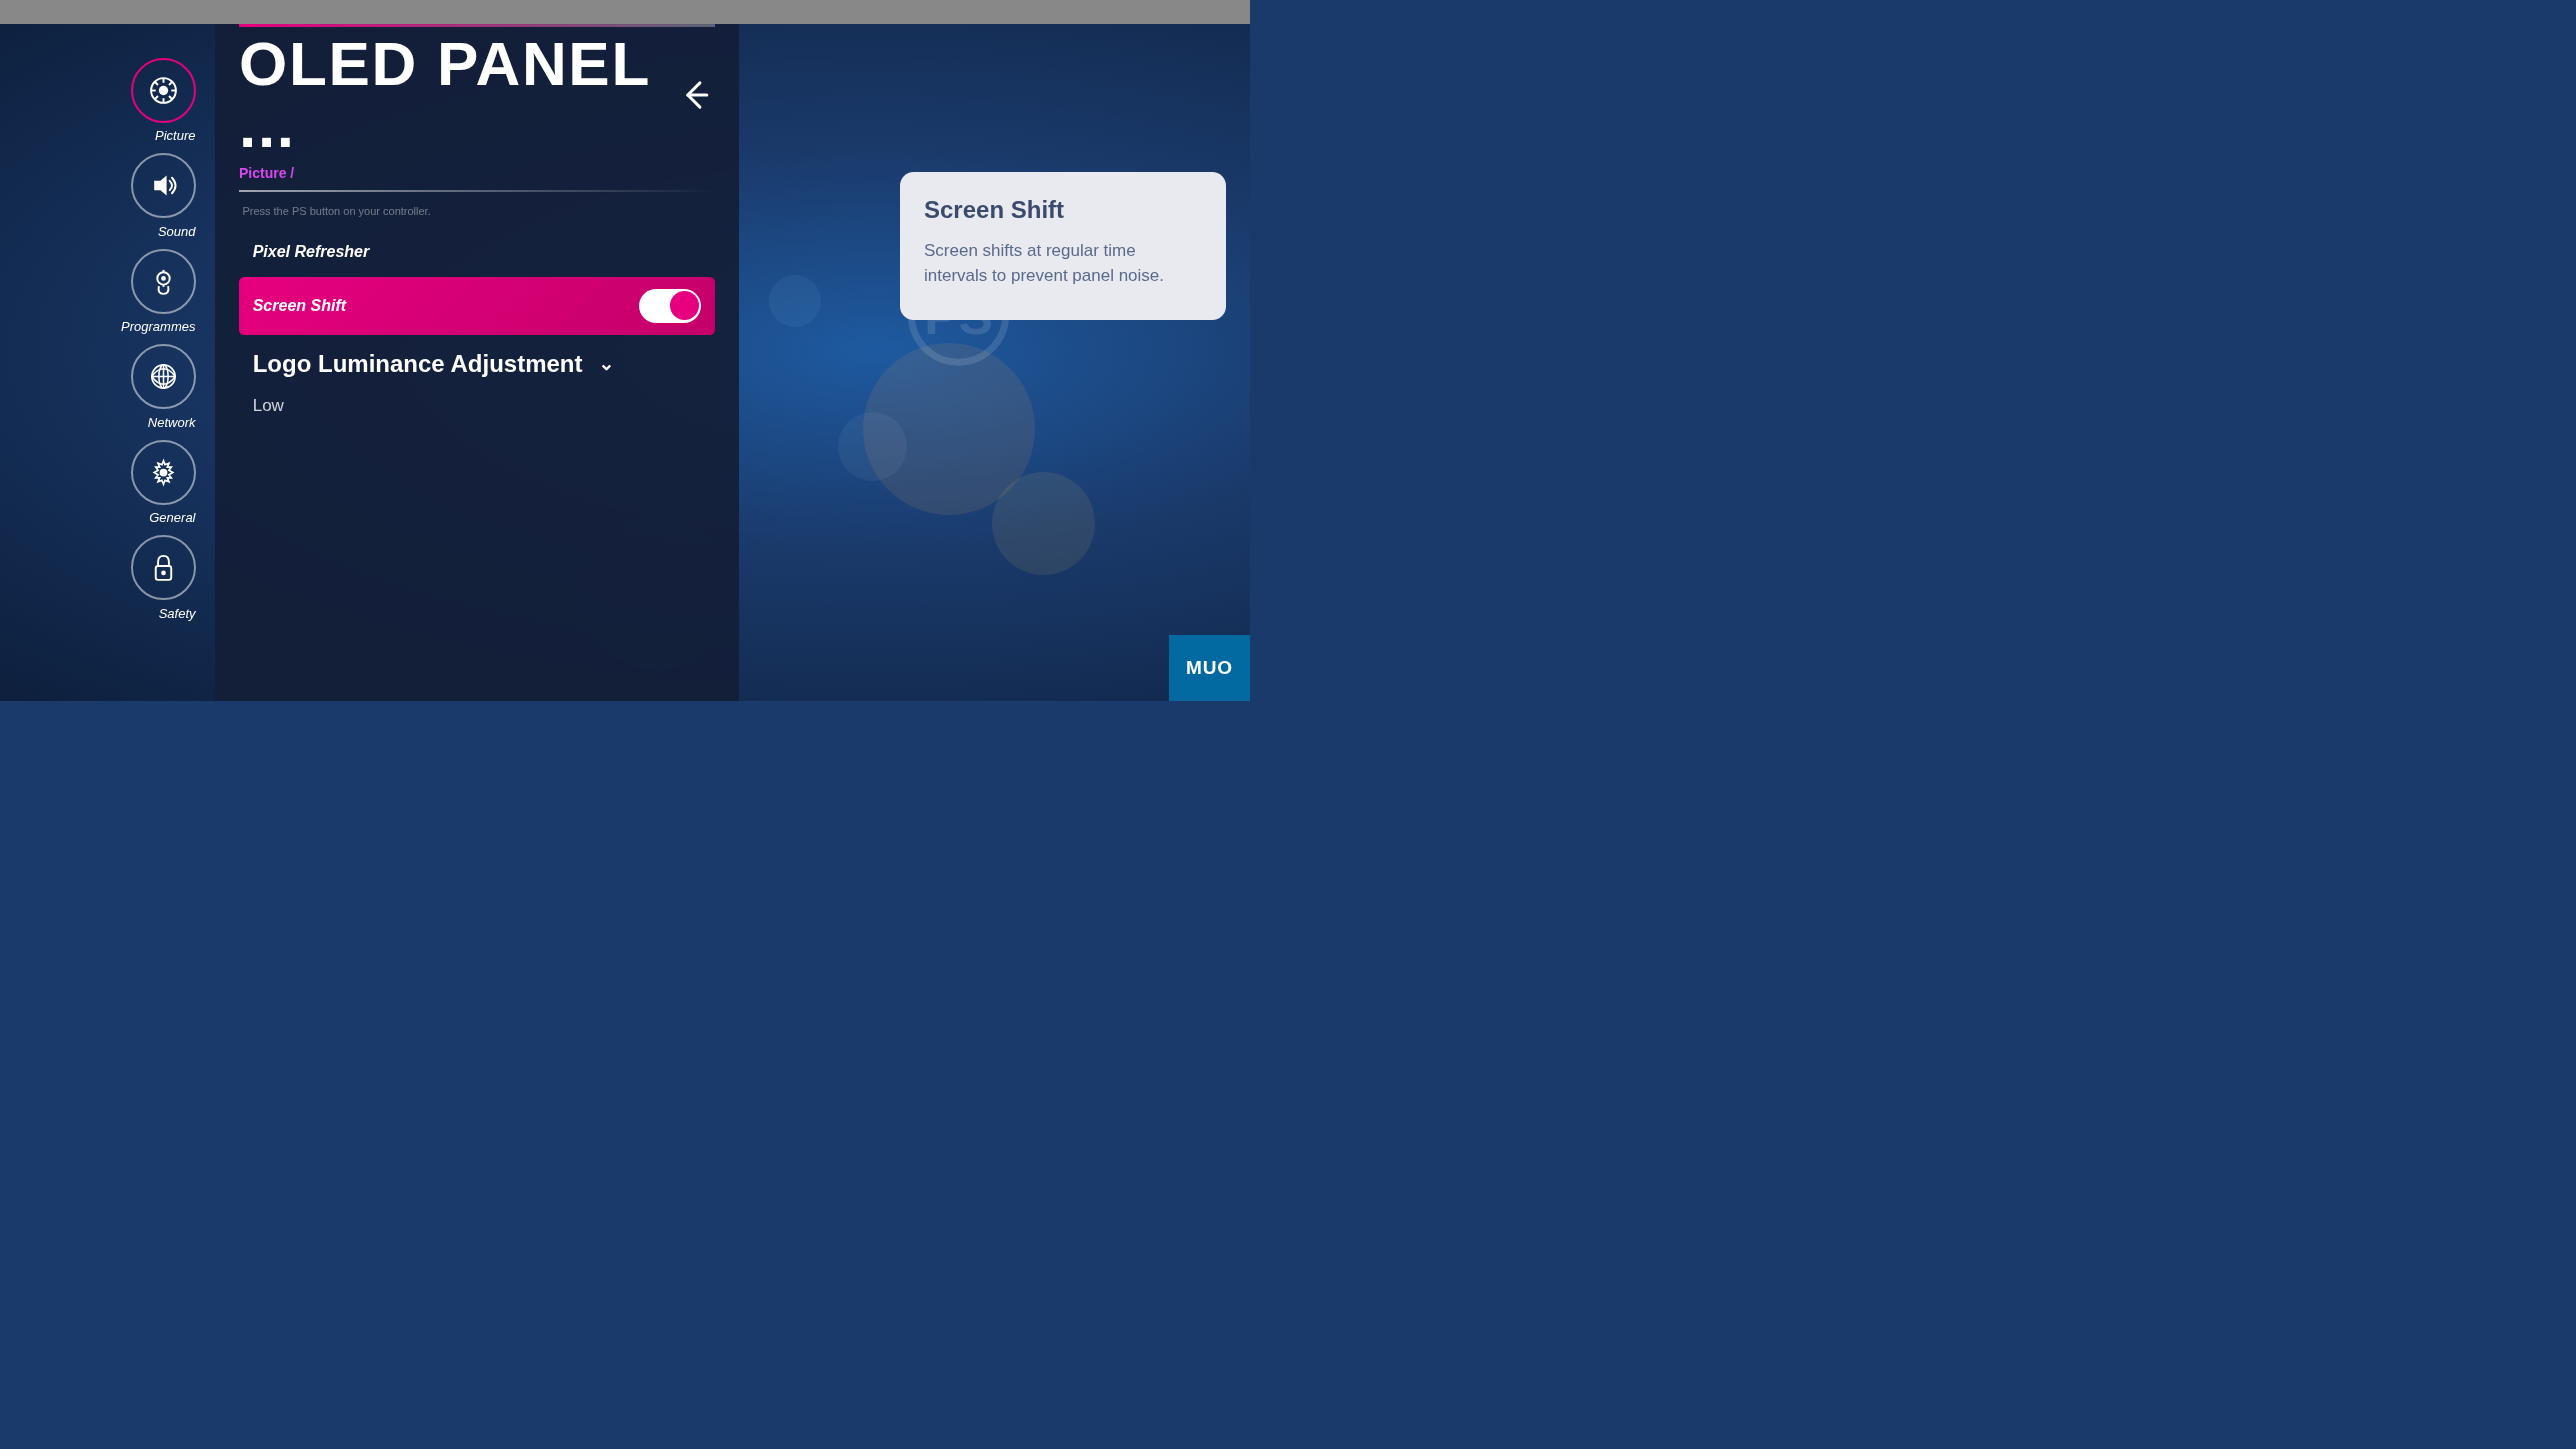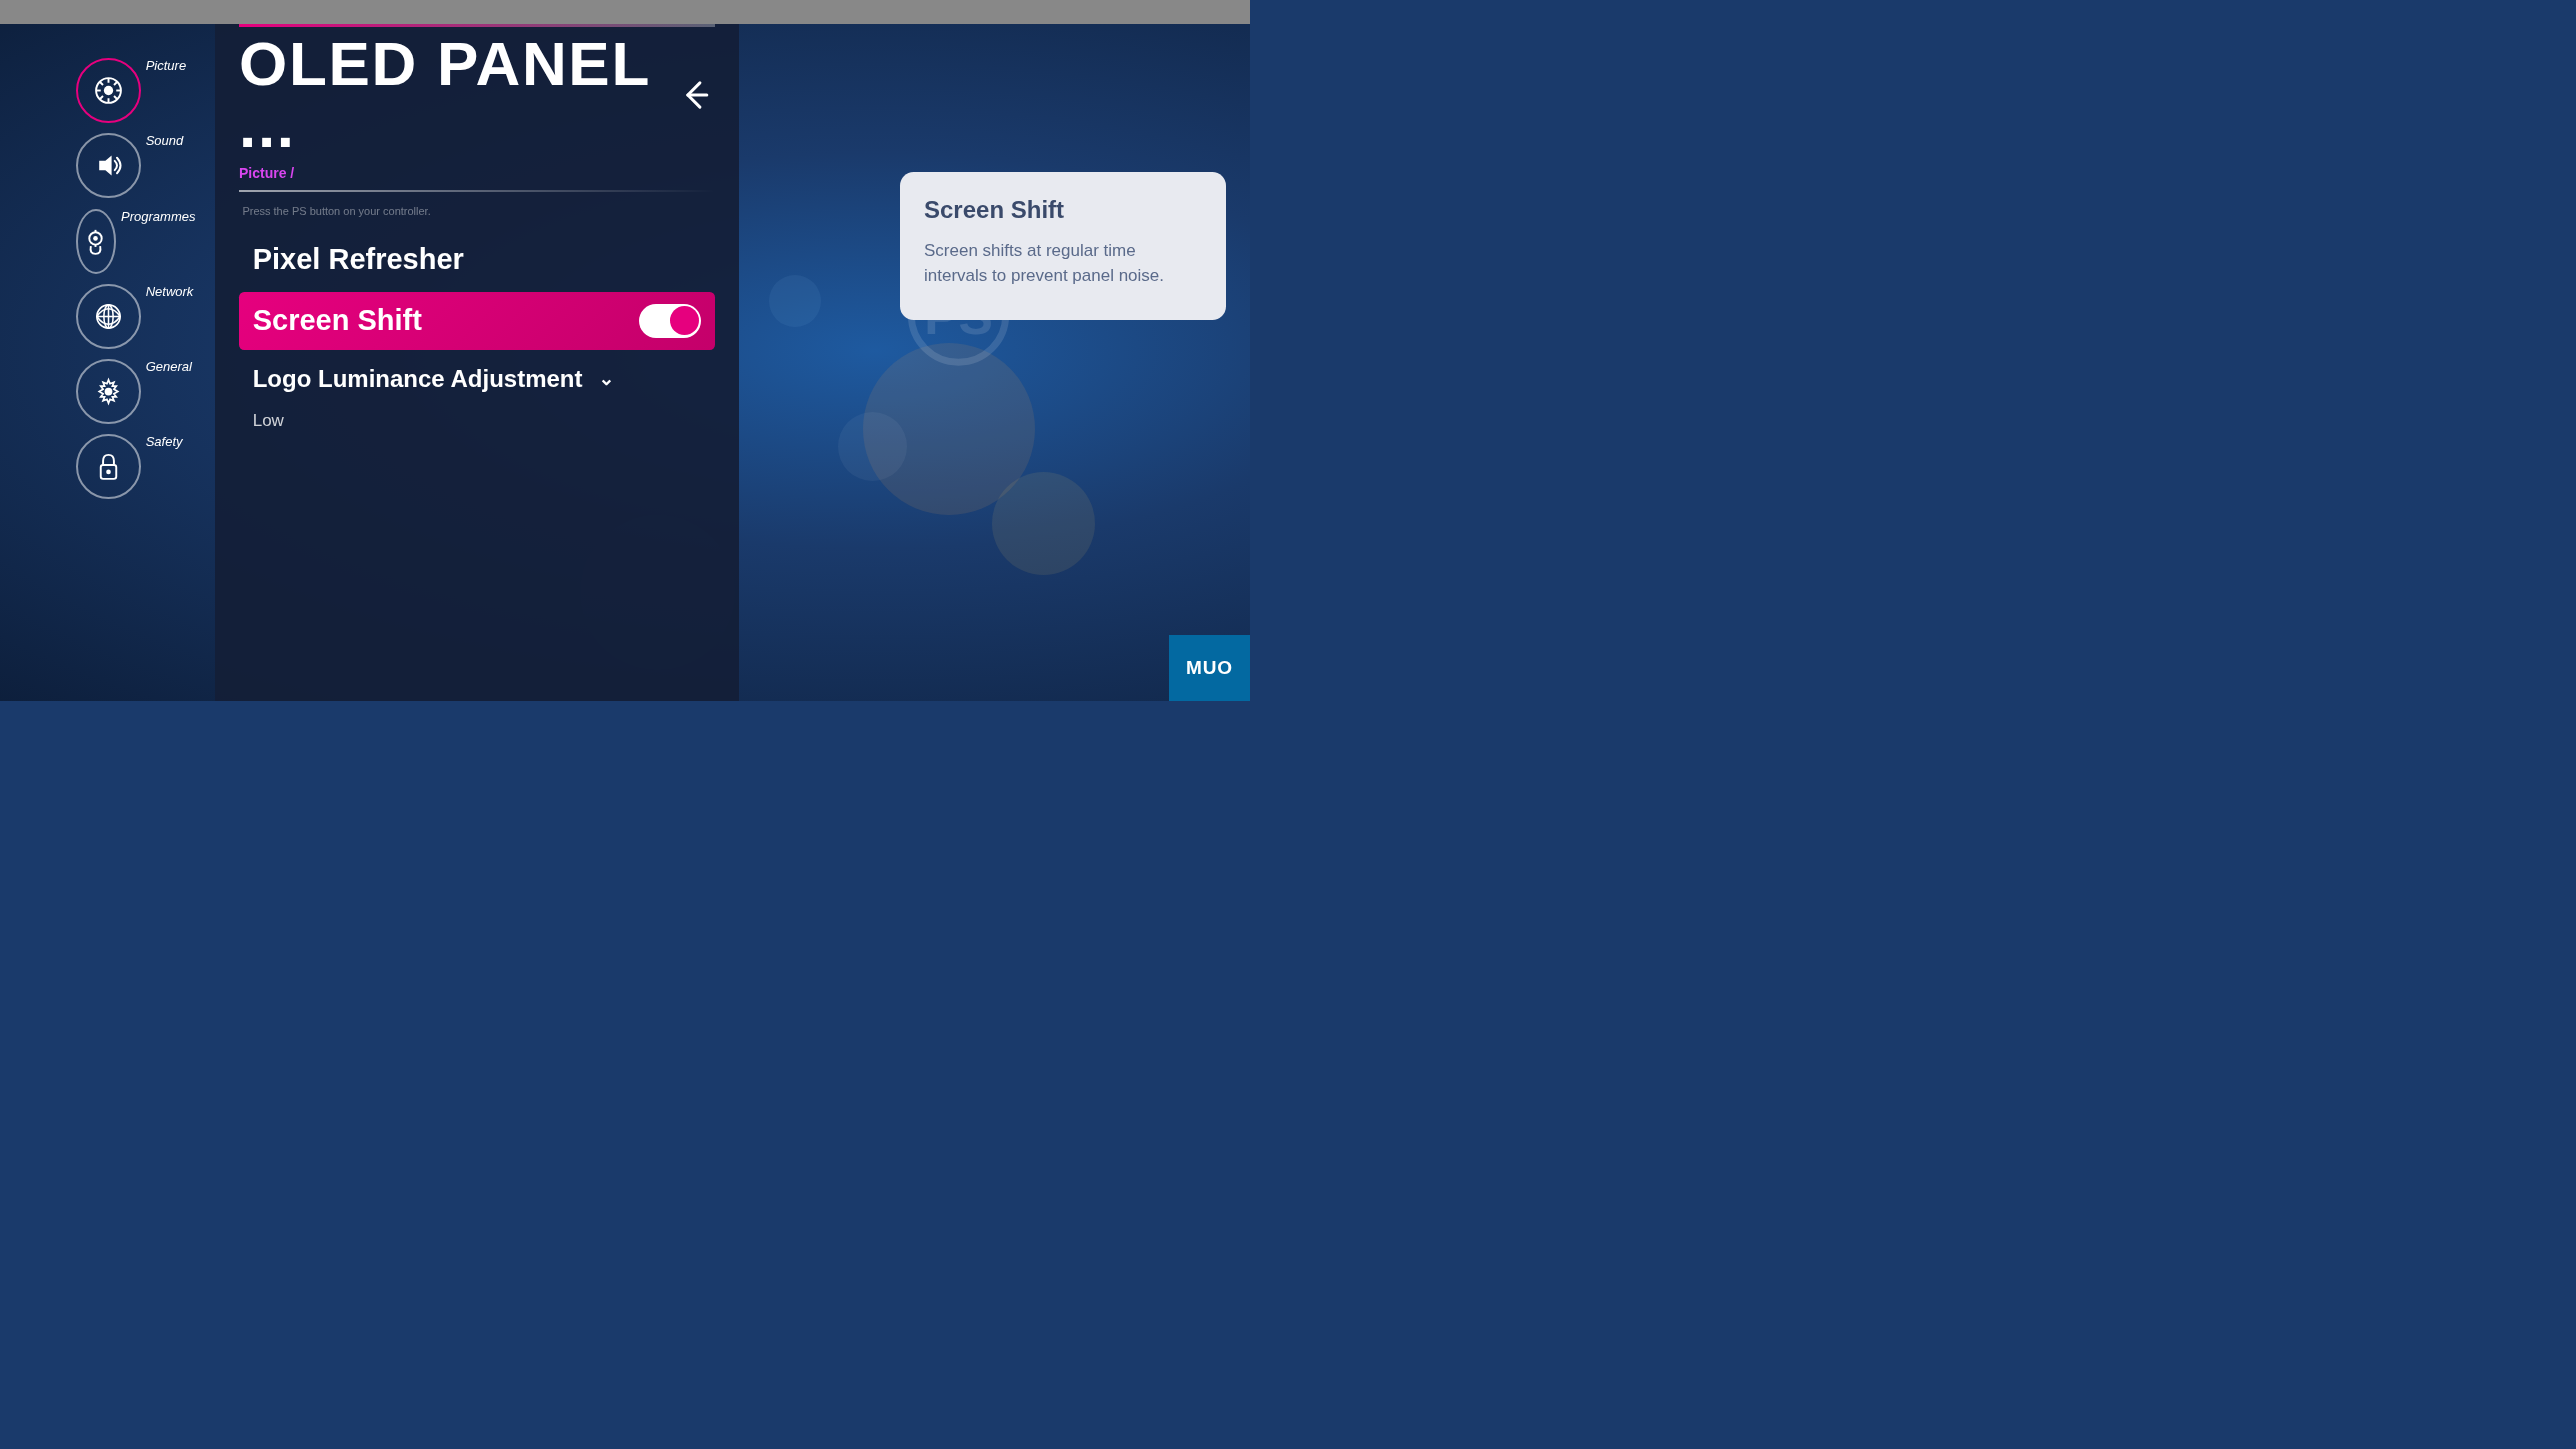--- a/index.html
+++ b/index.html
@@ -50,21 +50,22 @@
       display: flex;
       flex-direction: column;
       align-items: center;
       padding-top: 34px;
       gap: 10.3px;
       z-index: 5;
     }
 
     .sidebar-item {
       display: flex;
-      align-items: flex-start;
+      flex-direction: column;
+      align-items: flex-end;
       gap: 5.2px;
       cursor: pointer;
       width: 120px;
     }
 
     .sidebar-icon-circle {
       width: 65px;
       height: 65px;
       border-radius: 50%;
       border: 2.1px solid rgba(255,255,255,0.5);
@@ -158,25 +159,26 @@
     .ps-hint {
       color: rgba(255,255,255,0.4);
       font-size: 11px;
       margin-bottom: 13.7px;
       margin-left: 3.4px;
     }
 
     .menu-item {
       padding: 12px 13.7px;
       color: white;
-      font-size: 29px;
+      font-size: 16px;
       font-weight: 600;
       cursor: pointer;
       border-radius: 3.4px;
       margin-bottom: 3.4px;
+      font-style: italic;
     }
 
     .menu-item.active {
       background: linear-gradient(135deg, #e6007e, #c4006a);
       border-radius: 5.2px;
       display: flex;
       align-items: center;
       justify-content: space-between;
     }
 

